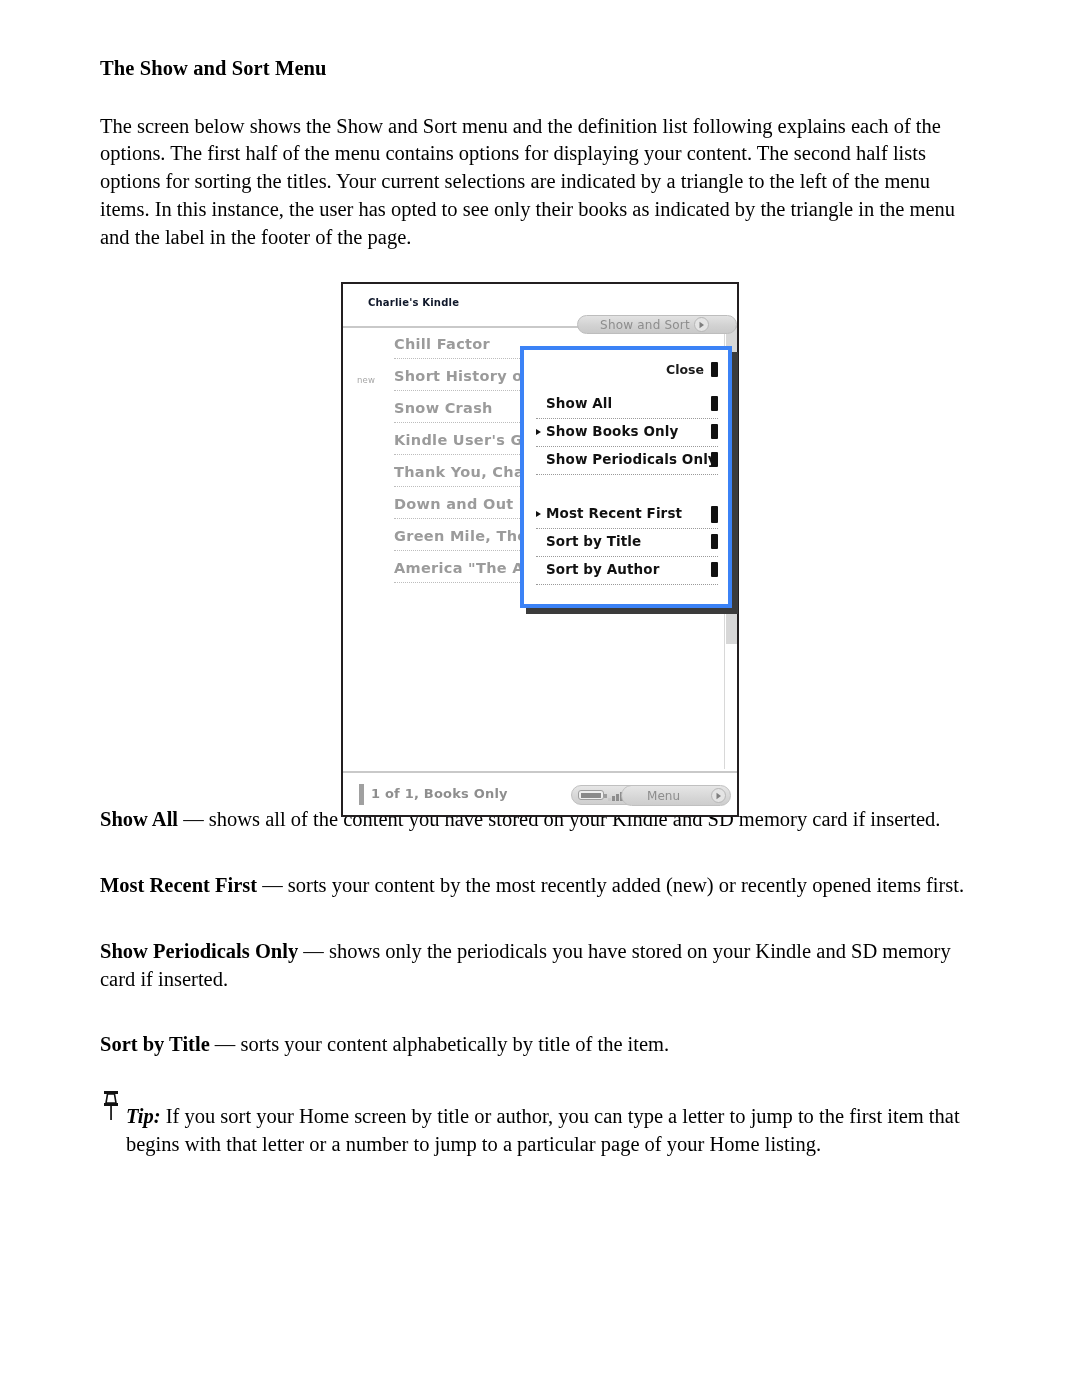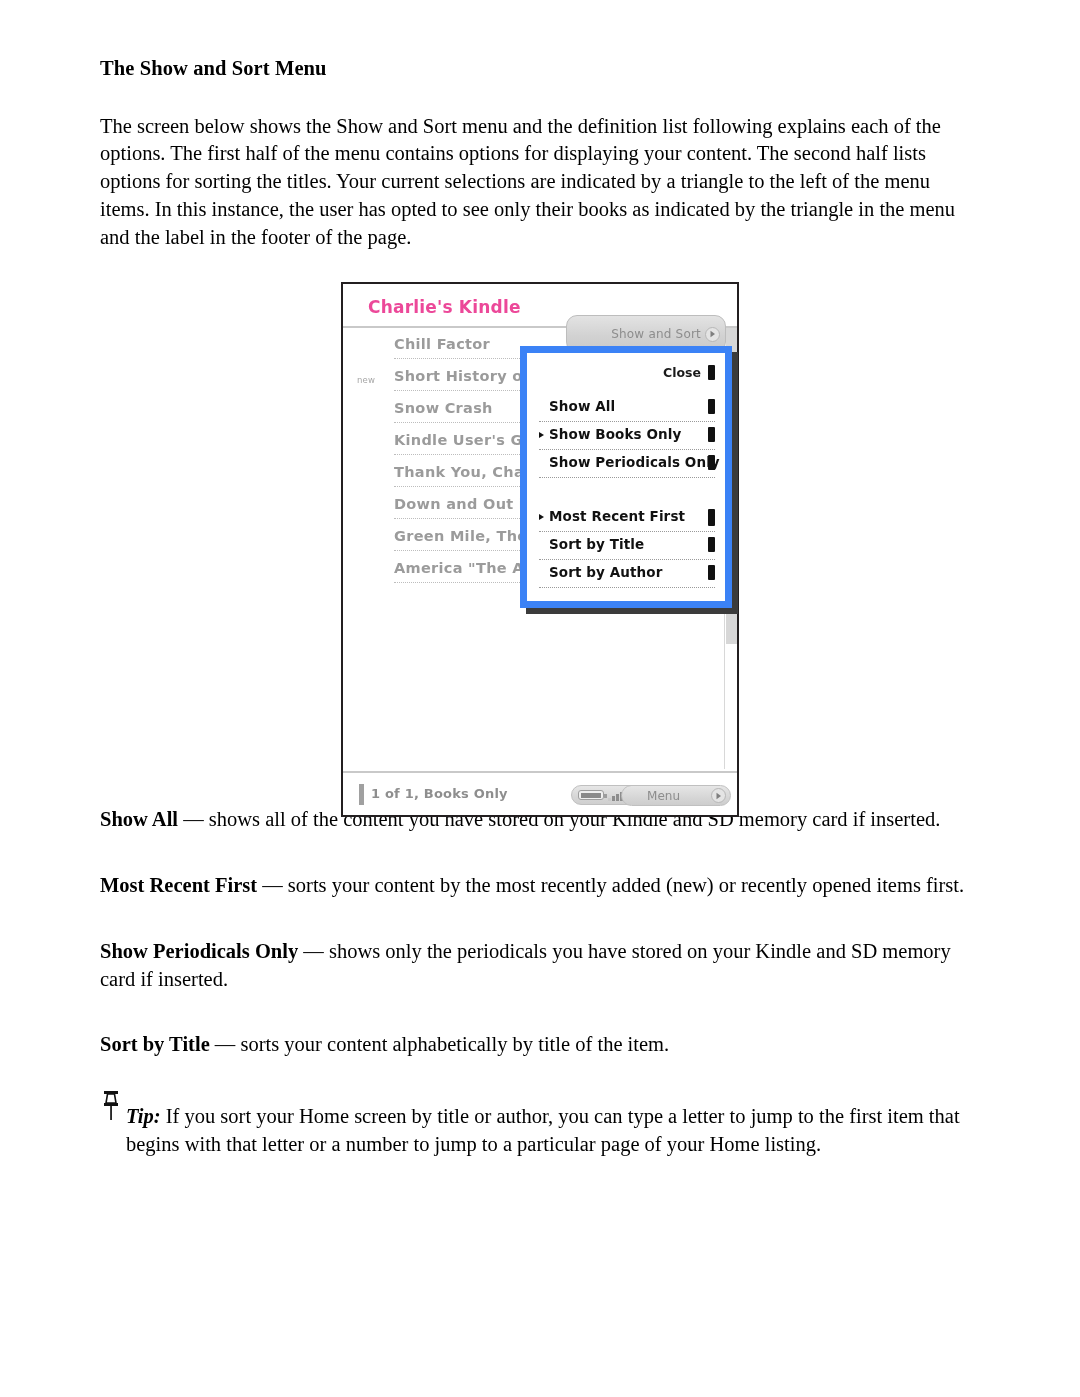--- a/index.html
+++ b/index.html
@@ -92,38 +92,38 @@
     width: 100%;
     height: 44px;
     border-bottom: 2px solid #c9c9c9;
   }
   .k-devicename {
     position: absolute;
     left: 25px;
     top: 13px;
     font-family: "DejaVu Sans", "Liberation Sans", sans-serif;
     font-weight: bold;
-    font-size: 17px;
-    color: #ec4899;
+    font-size: 10px;
+    color: #0f172a;
     letter-spacing: 0.2px;
   }
 
   
   .k-sortbtn {
     position: absolute;
-    right: 11px;
+    right: 0;
     top: 31px;
-    height: 38px;
+    height: 19px;
     min-width: 160px;
     background: linear-gradient(to bottom, #e3e3e3 0%, #d2d2d2 55%, #c9c9c9 100%);
     border: 1px solid #bdbdbd;
     border-radius: 11px;
     display: flex;
     align-items: center;
-    justify-content: flex-end;
+    justify-content: center;
     padding-right: 5px;
     z-index: 6;
   }
   .k-sortbtn-label {
     font-family: "DejaVu Sans", "Liberation Sans", sans-serif;
     font-size: 12px;
     color: #8d8d8d;
     letter-spacing: 0.2px;
     margin-right: 4px;
   }
@@ -301,21 +301,21 @@
   }
 
   
   .k-menu {
     position: absolute;
     left: 177px;
     top: 62px;
     width: 212px;
     height: 262px;
     background: #ffffff;
-    border: 7px solid #3b82f6;
+    border: 4px solid #3b82f6;
     box-shadow: 6px 6px 0 0 #3b3b3b;
     z-index: 10;
   }
   .k-menu-close {
     position: absolute;
     right: 10px;
     top: 12px;
     display: flex;
     align-items: center;
     gap: 7px;

